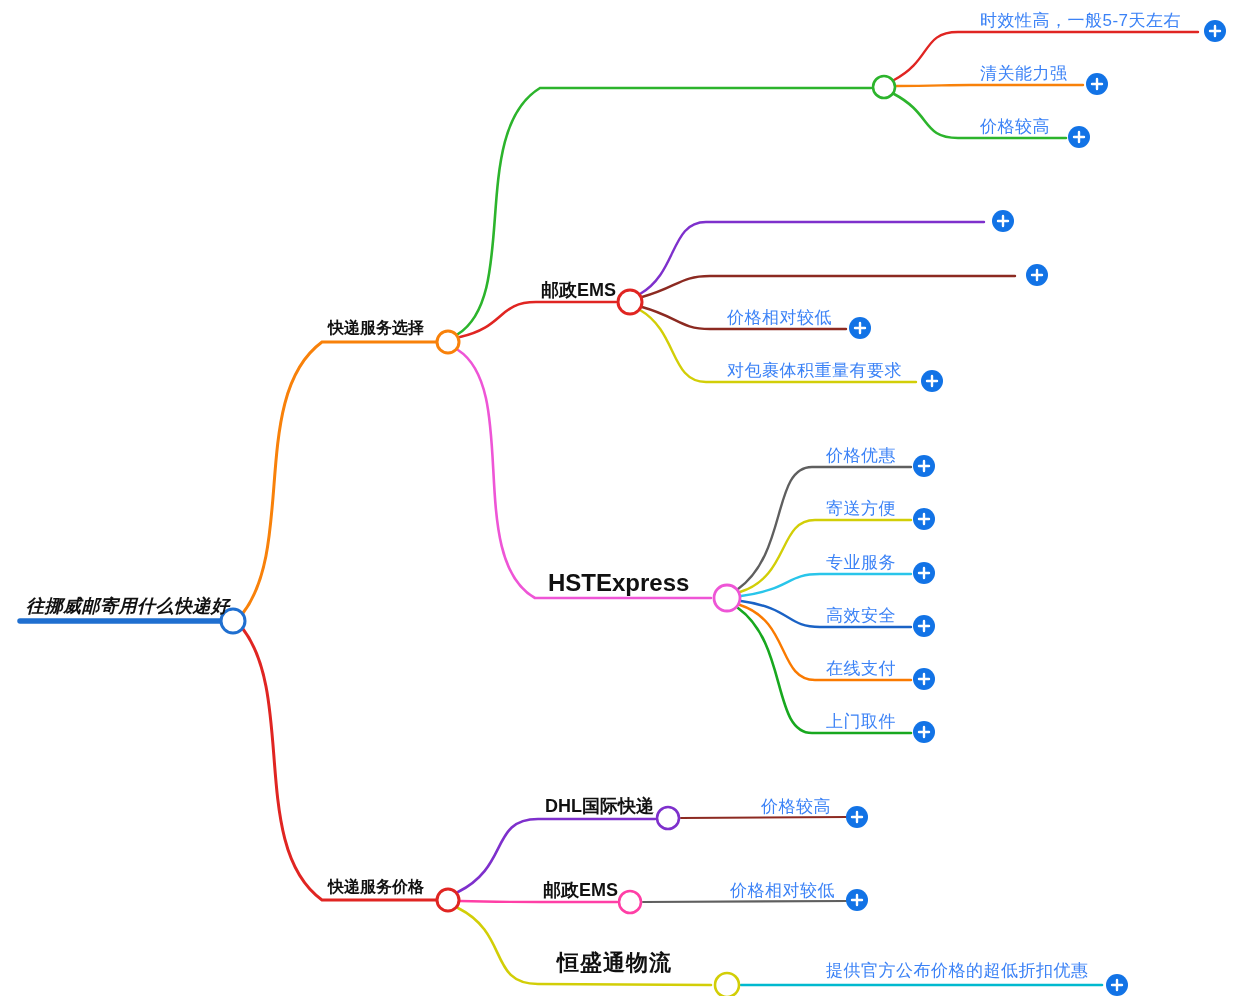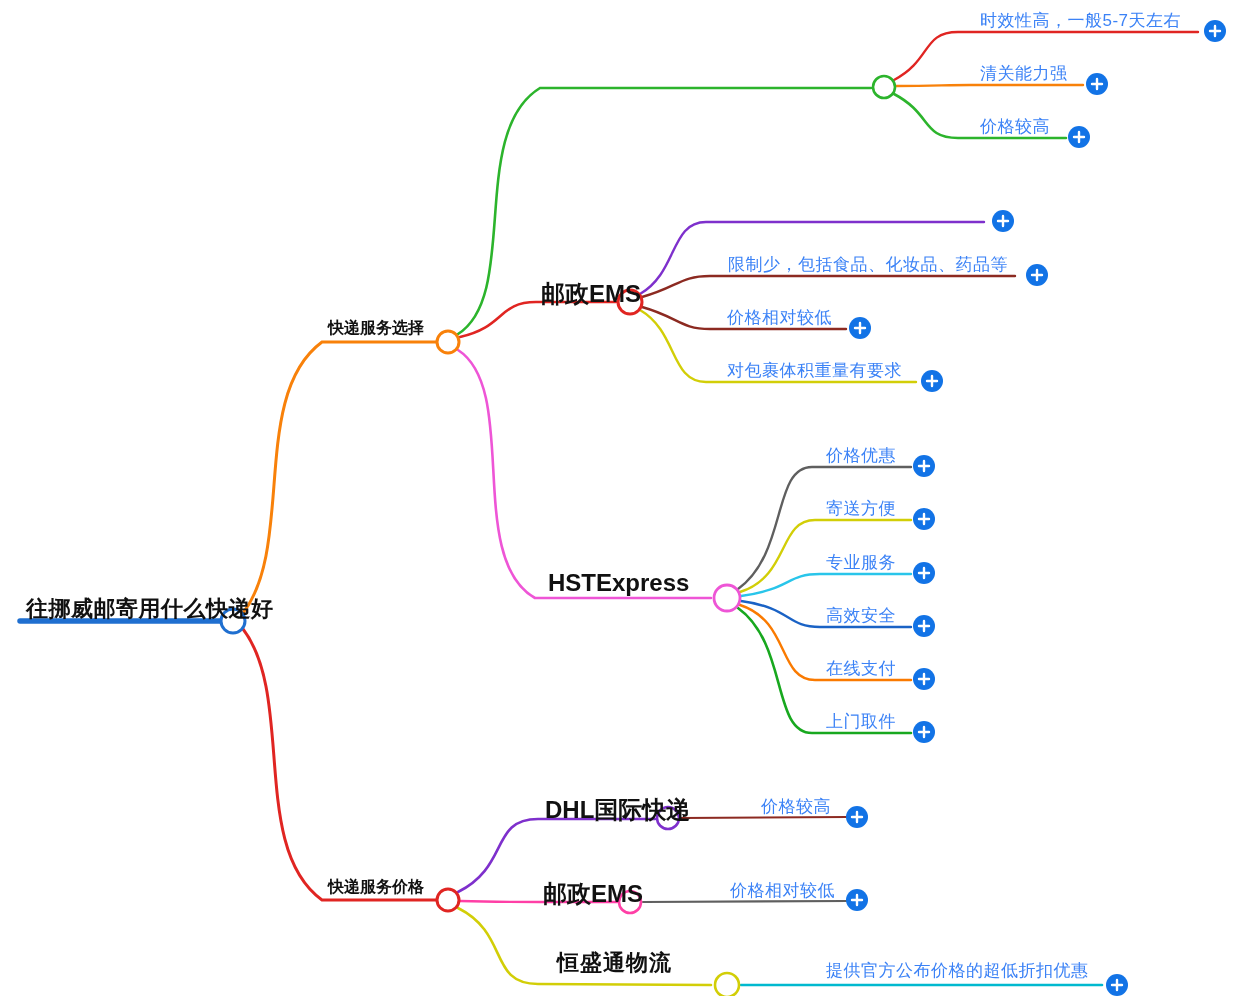--- a/index.html
+++ b/index.html
@@ -13,23 +13,23 @@
   }
   #map-svg { position: absolute; left: 0; top: 0; }
   .lbl {
     position: absolute;
     white-space: nowrap;
     color: #111111;
     font-weight: 700;
     line-height: 1.2;
     cursor: default;
   }
-  .lbl.root  { font-size: 22px; letter-spacing: 0.5px; }
+  .lbl.root  { font-size: 18px; letter-spacing: 0.5px; font-style: italic; }
   .lbl.l1    { font-size: 16px; }
-  .lbl.l2    { font-size: 24px; }
+  .lbl.l2    { font-size: 18px; }
   .lbl.l2big { font-size: 19px; }
   .lbl.hst   { font-size: 24px; }
   .lbl.hst2  { font-size: 22px; letter-spacing: 1px; }
   .lbl.leaf  { font-size: 17px; font-weight: 400; color: #3b82f6; letter-spacing: 0.5px; }
   svg path { fill: none; }
 </style>
 </head>
 <body>
 
 <div id="stage">
@@ -154,21 +154,20 @@
   <div class="lbl hst" style="left:548px; top:569px;">HSTExpress</div>
 
   <div class="lbl l2" style="left:545px; top:796px;">DHL国际快递</div>
   <div class="lbl l2" style="left:543px; top:880px;">邮政EMS</div>
   <div class="lbl hst2" style="left:557px; top:950px;">恒盛通物流</div>
 
   <div class="lbl leaf" style="left:980px; top:11px;">时效性高，一般5-7天左右</div>
   <div class="lbl leaf" style="left:980px; top:64px;">清关能力强</div>
   <div class="lbl leaf" style="left:980px; top:117px;">价格较高</div>
 
-  <div class="lbl leaf" style="left:728px; top:255px;">限制少，包括食品、化妆品、药品等</div>
   <div class="lbl leaf" style="left:727px; top:308px;">价格相对较低</div>
   <div class="lbl leaf" style="left:727px; top:361px;">对包裹体积重量有要求</div>
 
   <div class="lbl leaf" style="left:826px; top:446px;">价格优惠</div>
   <div class="lbl leaf" style="left:826px; top:499px;">寄送方便</div>
   <div class="lbl leaf" style="left:826px; top:553px;">专业服务</div>
   <div class="lbl leaf" style="left:826px; top:606px;">高效安全</div>
   <div class="lbl leaf" style="left:826px; top:659px;">在线支付</div>
   <div class="lbl leaf" style="left:826px; top:712px;">上门取件</div>
 

